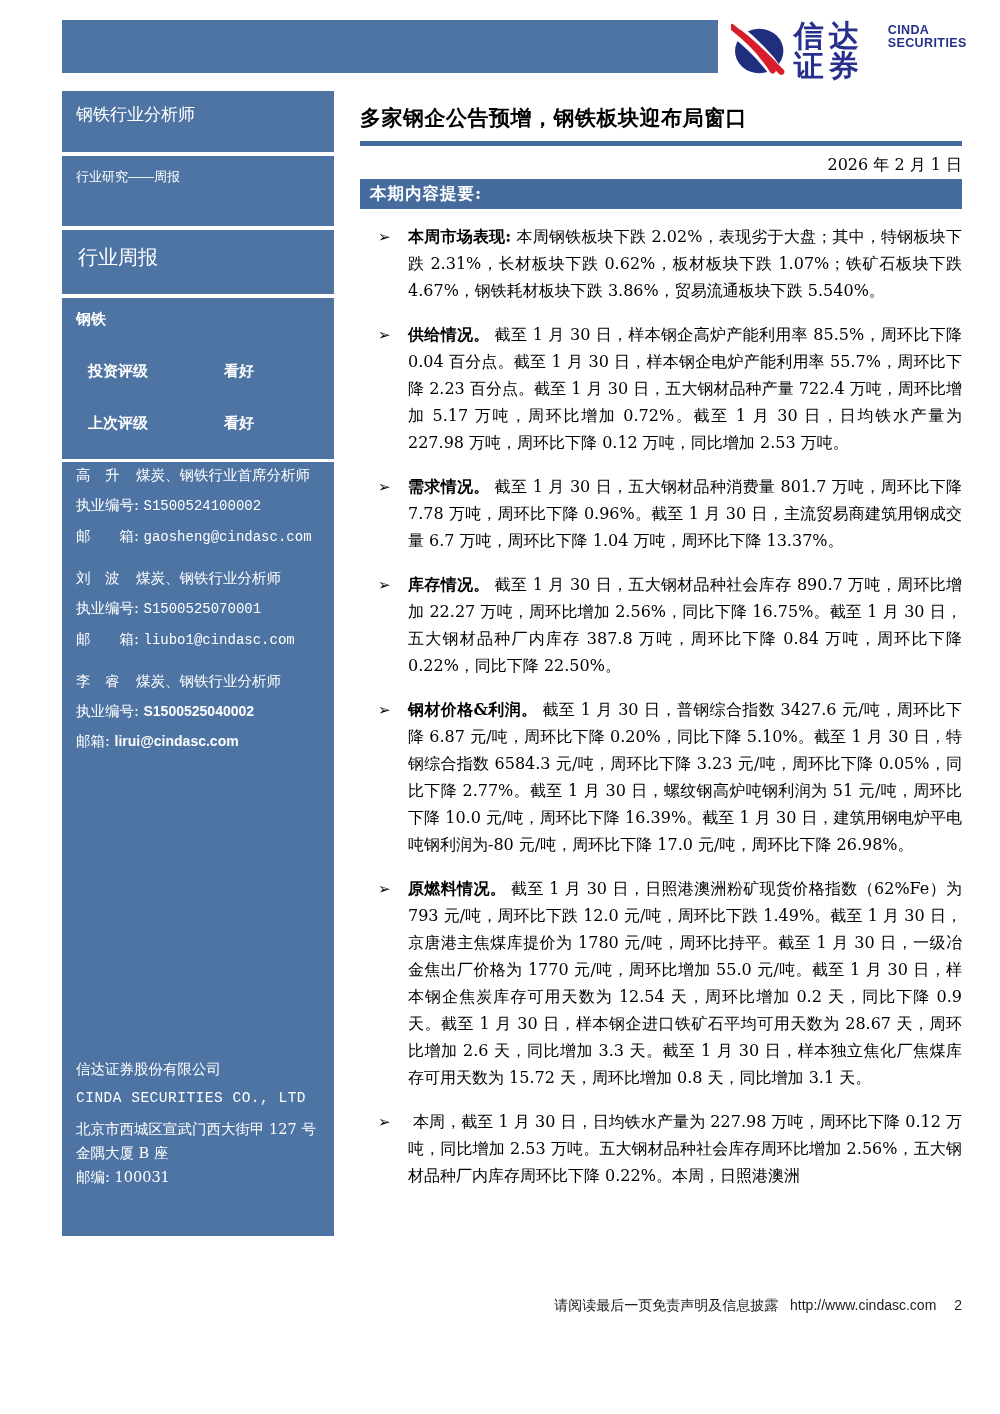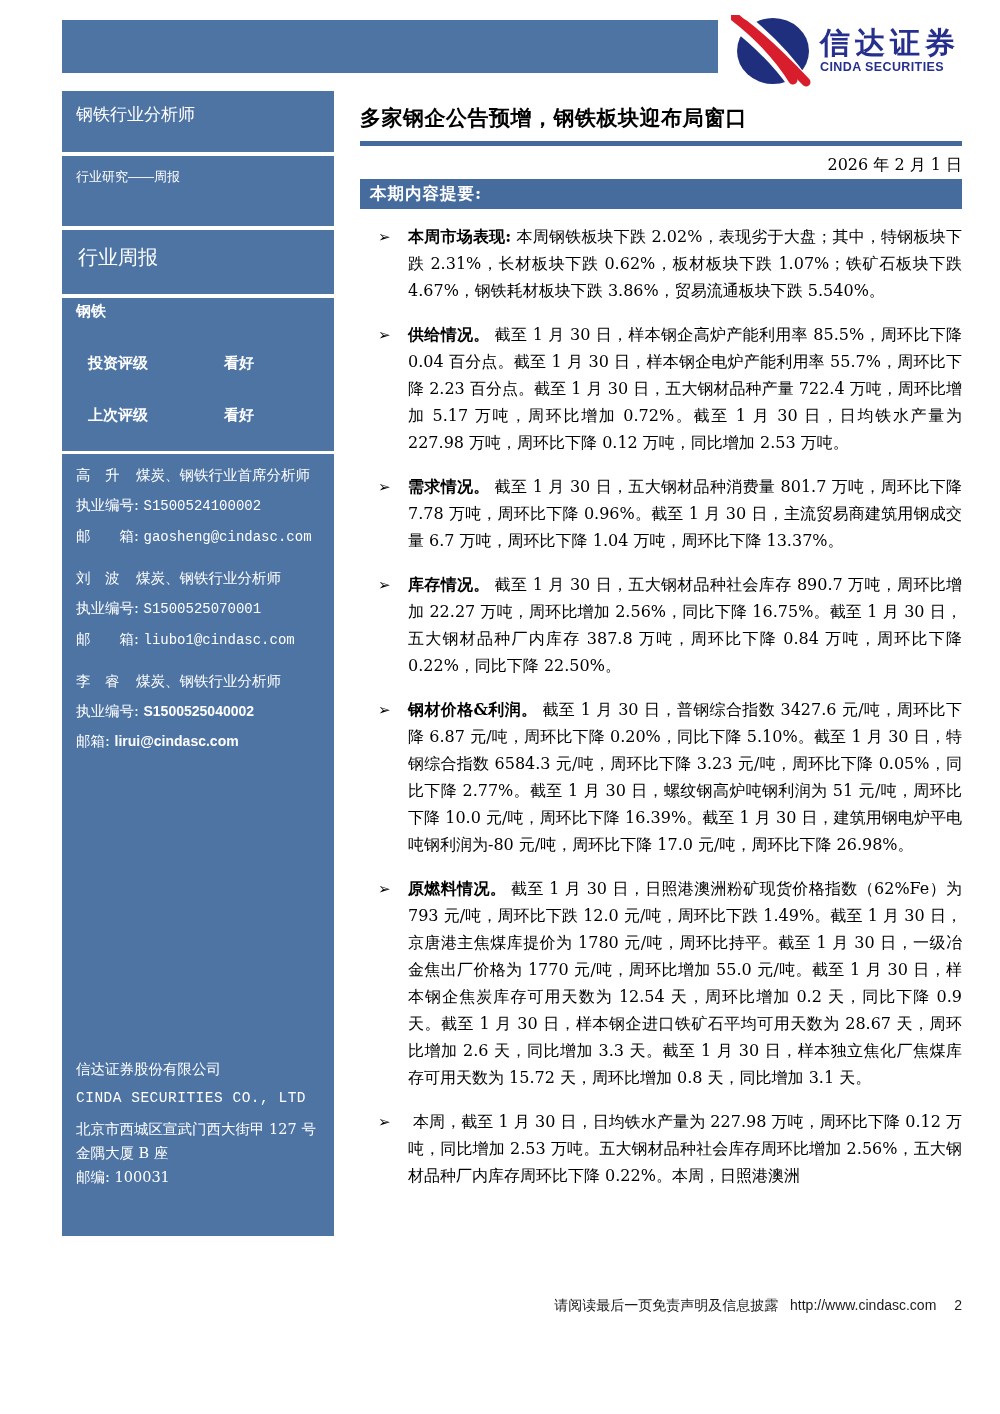--- a/index.html
+++ b/index.html
@@ -2,37 +2,37 @@
 <html lang="zh"><head>
 <meta charset="utf-8">
 <style>
   html,body{margin:0;padding:0;background:#ffffff;}
   .page{position:relative;width:1000px;height:1414px;background:#ffffff;overflow:hidden;
         font-family:"Liberation Sans", sans-serif;}
 
   
   .top-banner{position:absolute;left:62px;top:20px;width:656px;height:53px;background:#4e74a4;}
   .logo{position:absolute;left:731px;top:14px;width:240px;height:74px;display:flex;align-items:center;gap:9px;}
-  .logo-text{display:flex;flex-direction:column;line-height:1;}
+  .logo-text{display:flex;line-height:1;}
   .logo-cn{font-size:30px;font-weight:bold;color:#26308c;letter-spacing:5px;font-family:"Liberation Sans",sans-serif;}
   .logo-en{font-size:12.5px;font-weight:bold;color:#26308c;letter-spacing:0.4px;margin-top:3px;}
 
   
   .sidebar{position:absolute;left:62px;top:91px;width:272px;}
   .side-box{background:#4e74a4;color:#fff;margin-bottom:4px;box-sizing:border-box;}
   .side-box1{height:61px;padding:12px 0 0 14px;font-size:17px;}
   .side-box2{height:70px;padding:12px 0 7px 14px;font-size:13px;}
   .side-box3{height:64px;padding:14px 0 0 16px;font-size:20px;}
   .side-panel{background:#4e74a4;color:#fff;height:938px;box-sizing:border-box;
-              padding:2px 14px 0 14px;display:flex;flex-direction:column;}
+              padding:10px 14px 0 14px;display:flex;flex-direction:column;}
   .industry{font-size:15px;font-weight:bold;margin-top:2px;}
   .rating-row{display:flex;margin-top:33px;font-size:15px;font-weight:bold;margin-left:12px;}
   .rating-row .lab{width:136px;}
   .sep{border:none;border-top:3px solid #ffffff;margin:26px -14px 0 -14px;}
-  .analysts{margin-top:12px;font-family:"DejaVu Serif", serif;font-size:14.5px;}
+  .analysts{margin-top:4px;font-family:"DejaVu Serif", serif;font-size:14.5px;}
   .analyst{margin-bottom:22px;}
   .arow{margin-bottom:11px;line-height:19px;white-space:nowrap;}
   .arow .a-title{margin-left:12px;}
   .mono{font-family:"Liberation Mono", monospace;font-size:14px;}
   .alt .mono{font-family:"Liberation Sans", sans-serif;font-weight:bold;}
   .spacer{flex:1;}
   .company{font-family:"DejaVu Serif", serif;font-size:14.5px;padding-bottom:40px;}
   .crow{margin-bottom:9px;line-height:20px;}
   .crow.en{font-family:"Liberation Mono", monospace;font-size:14.5px;letter-spacing:0.5px;}
   .crow.addr{line-height:24px;margin-bottom:2px;}

